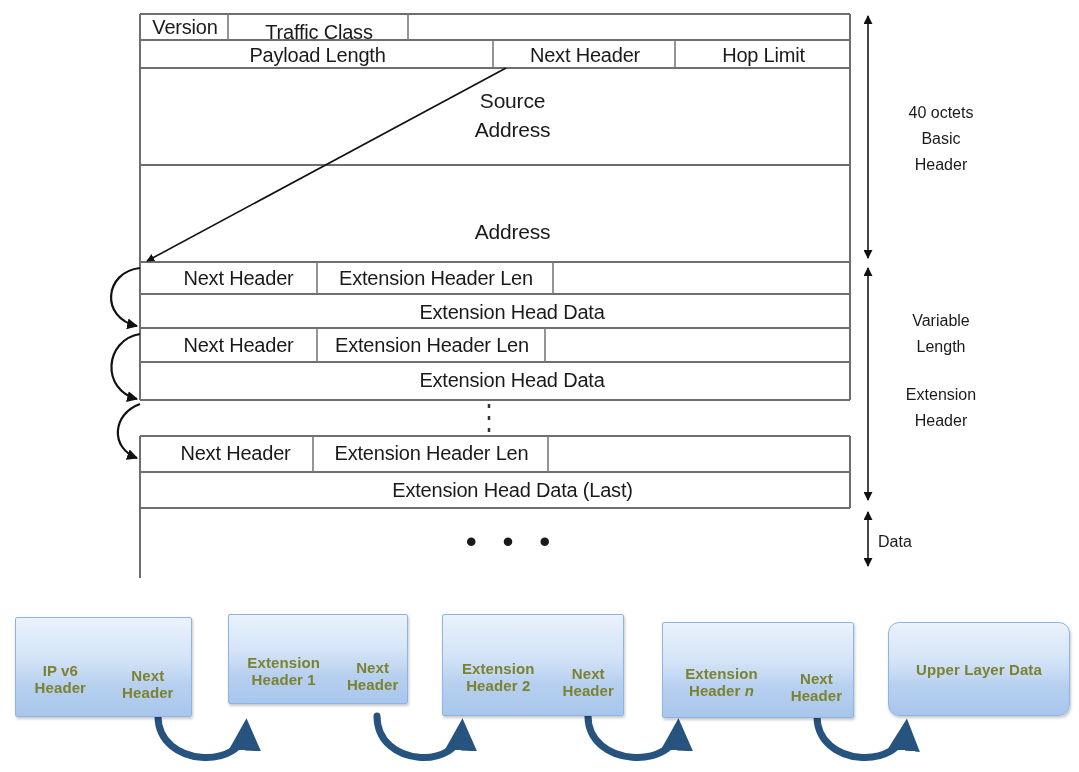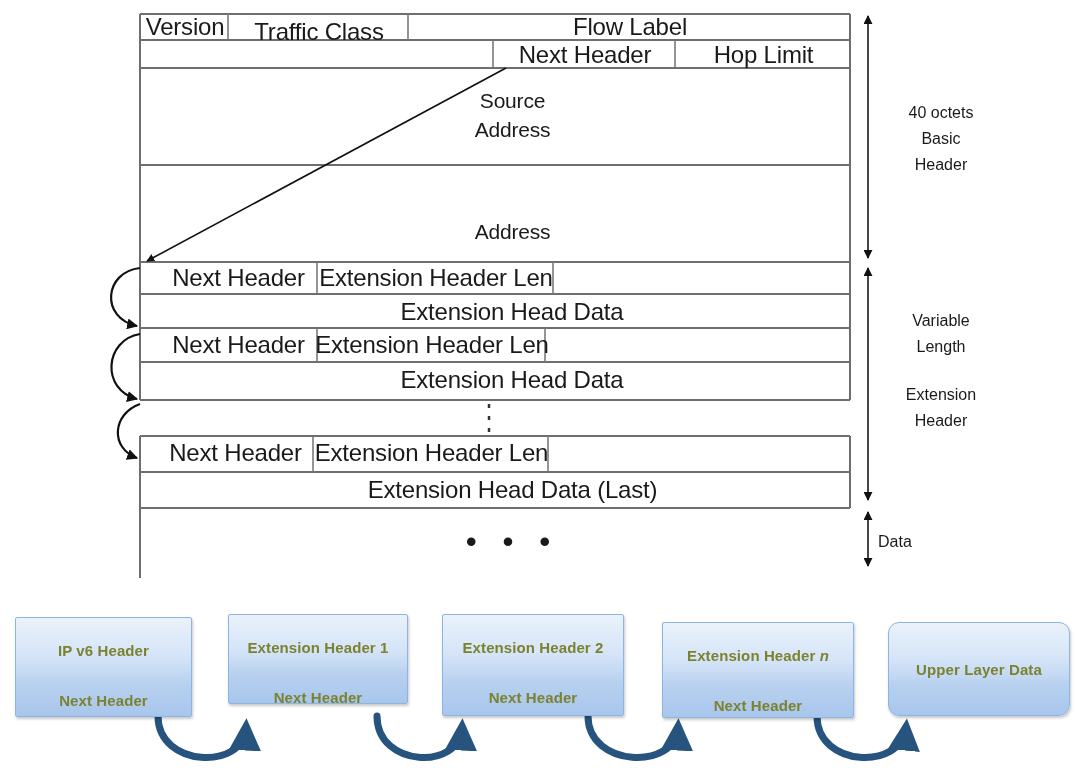--- a/index.html
+++ b/index.html
@@ -22,21 +22,21 @@
     height: 772px;
   }
 
   
   .hdr-cell {
     position: absolute;
     display: flex;
     align-items: center;
     justify-content: center;
     color: #1a1a1a;
-    font-size: 24px;
+    font-size: 20px;
     line-height: 1;
     white-space: nowrap;
     letter-spacing: -0.2px;
   }
   .hdr-cell.big { font-size: 21px; }
 
   
   .side-label {
     position: absolute;
     text-align: center;
@@ -49,21 +49,21 @@
 
   
   .flow-box {
     position: absolute;
     box-sizing: border-box;
     border: 1px solid #8eb4e3;
     border-radius: 2px;
     background: linear-gradient(to bottom, #eaf2fb 0%, #d3e3f7 42%, #b7d0ef 68%, #a8c6ec 100%);
     box-shadow: 1px 2px 3px rgba(0,0,0,0.22);
     display: flex;
-    flex-direction: column;
+    flex-direction: row;
     align-items: center;
     color: #7b8230;
     font-size: 15px;
     font-weight: bold;
     letter-spacing: 0.1px;
   }
   .flow-box .line1 {
     margin-top: 24px;
     text-align: center;
   }
@@ -161,22 +161,22 @@
     <g fill="none" stroke="#27537f" stroke-width="7" stroke-linecap="round">
       <path d="M 158,716 C 158,768 244,770 246,728" marker-end="url(#blueArrow)"></path>
       <path d="M 377,716 C 377,768 460,770 462,728" marker-end="url(#blueArrow)"></path>
       <path d="M 588,716 C 588,768 676,770 678,728" marker-end="url(#blueArrow)"></path>
       <path d="M 817,716 C 817,768 902,770 906,728" marker-end="url(#blueArrow)"></path>
     </g>
   </svg>
 
   <div class="hdr-cell" style="left:142px; top:15px; width:86px; height:24px;">Version</div>
   <div class="hdr-cell" style="left:230px; top:20px; width:178px; height:24px;">Traffic Class</div>
-  <div class="hdr-cell" style="left:410px; top:15px; width:440px; height:24px;">Flow Label</div>
-
+
+  <div class="hdr-cell" style="left:142px; top:42px; width:351px; height:25px;">Payload Length</div>
   <div class="hdr-cell" style="left:495px; top:42px; width:180px; height:25px;">Next Header</div>
   <div class="hdr-cell" style="left:677px; top:42px; width:173px; height:25px;">Hop Limit</div>
 
   <div class="hdr-cell big" style="left:410px; top:88px; width:205px; height:24px;">Source</div>
   <div class="hdr-cell big" style="left:410px; top:117px; width:205px; height:24px;">Address</div>
 
   <div class="hdr-cell big" style="left:410px; top:219px; width:205px; height:24px;">Address</div>
 
   <div class="hdr-cell" style="left:160px; top:264px; width:157px; height:28px;">Next Header</div>
   <div class="hdr-cell" style="left:319px; top:264px; width:234px; height:28px;">Extension Header Len</div>

